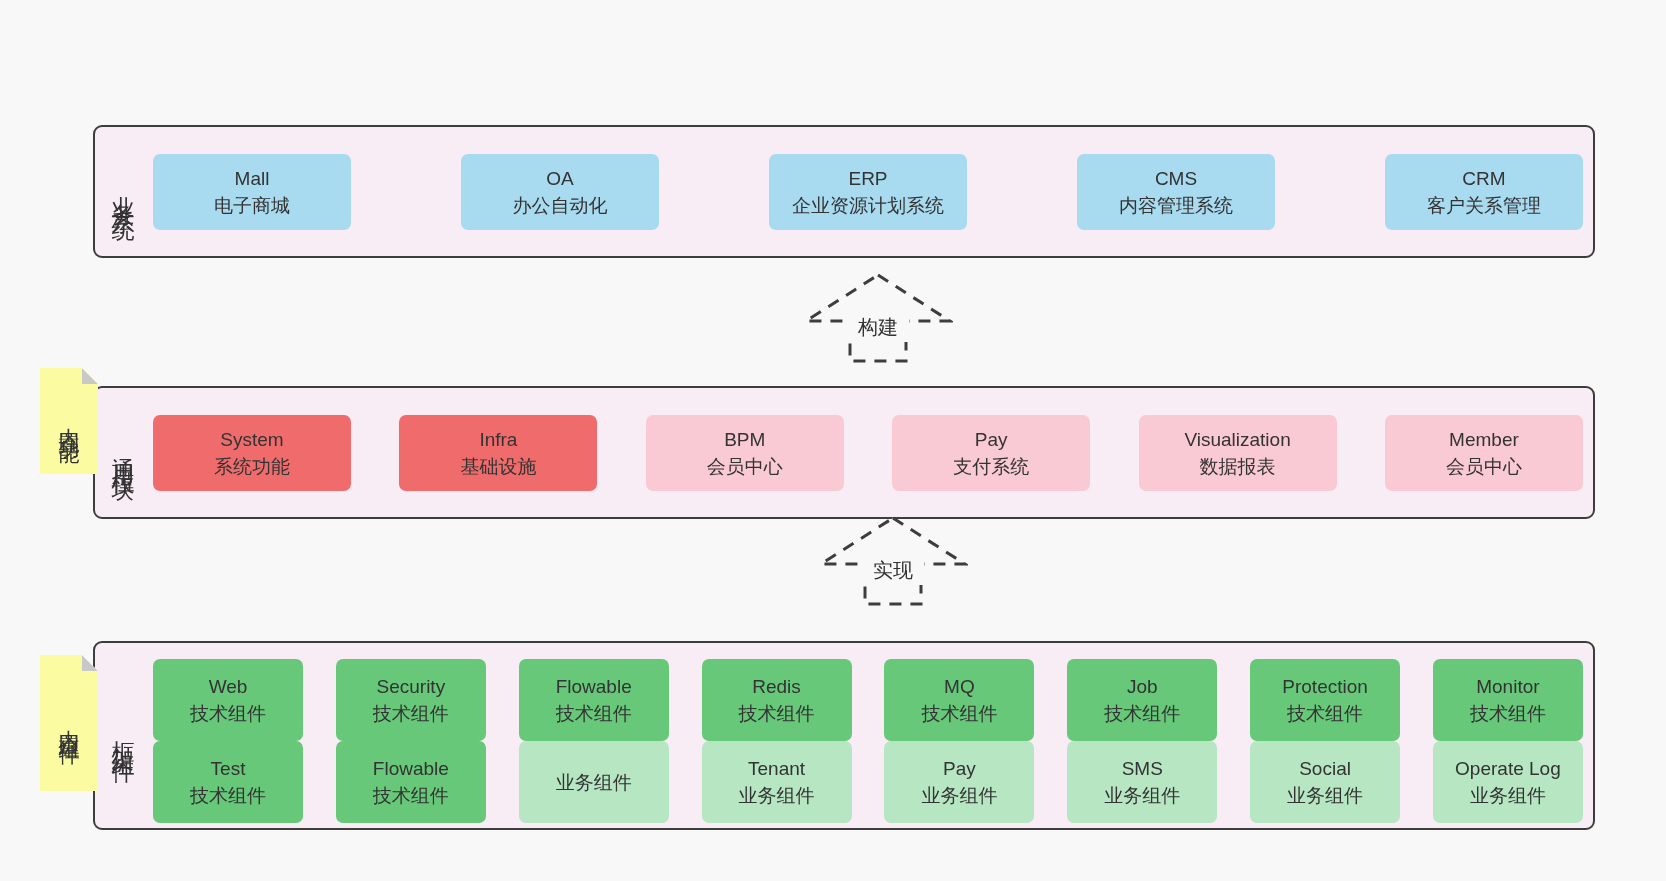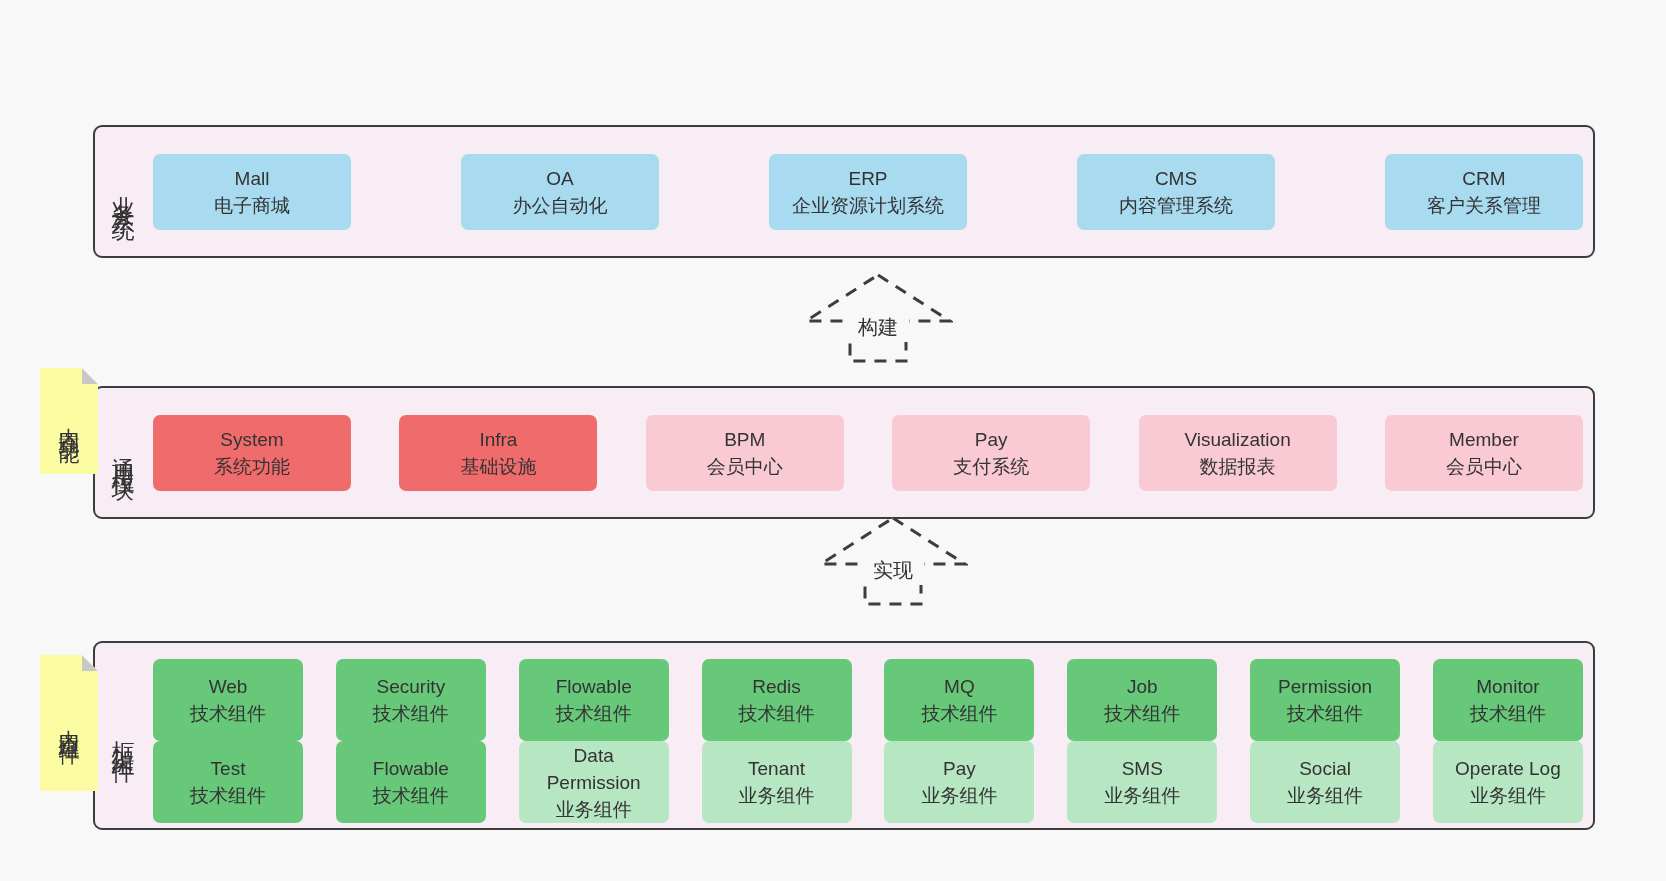--- a/index.html
+++ b/index.html
@@ -199,39 +199,38 @@
         </div>
         <div class="box sm" data-type="green">
           <span>MQ</span>
           <span>技术组件</span>
         </div>
         <div class="box sm" data-type="green">
           <span>Job</span>
           <span>技术组件</span>
         </div>
         <div class="box sm" data-type="green">
-          <span>Permission</span>
+          <span>Protection</span>
           <span>技术组件</span>
         </div>
         <div class="box sm" data-type="green">
           <span>Monitor</span>
           <span>技术组件</span>
         </div>
       </div>
       <div class="row3">
         <div class="box sm" data-type="green">
           <span>Test</span>
           <span>技术组件</span>
         </div>
         <div class="box sm" data-type="green">
           <span>Flowable</span>
           <span>技术组件</span>
         </div>
         <div class="box sm" data-type="green-light">
-          <span>Data Permission</span>
           <span>业务组件</span>
         </div>
         <div class="box sm" data-type="green-light">
           <span>Tenant</span>
           <span>业务组件</span>
         </div>
         <div class="box sm" data-type="green-light">
           <span>Pay</span>
           <span>业务组件</span>
         </div>

